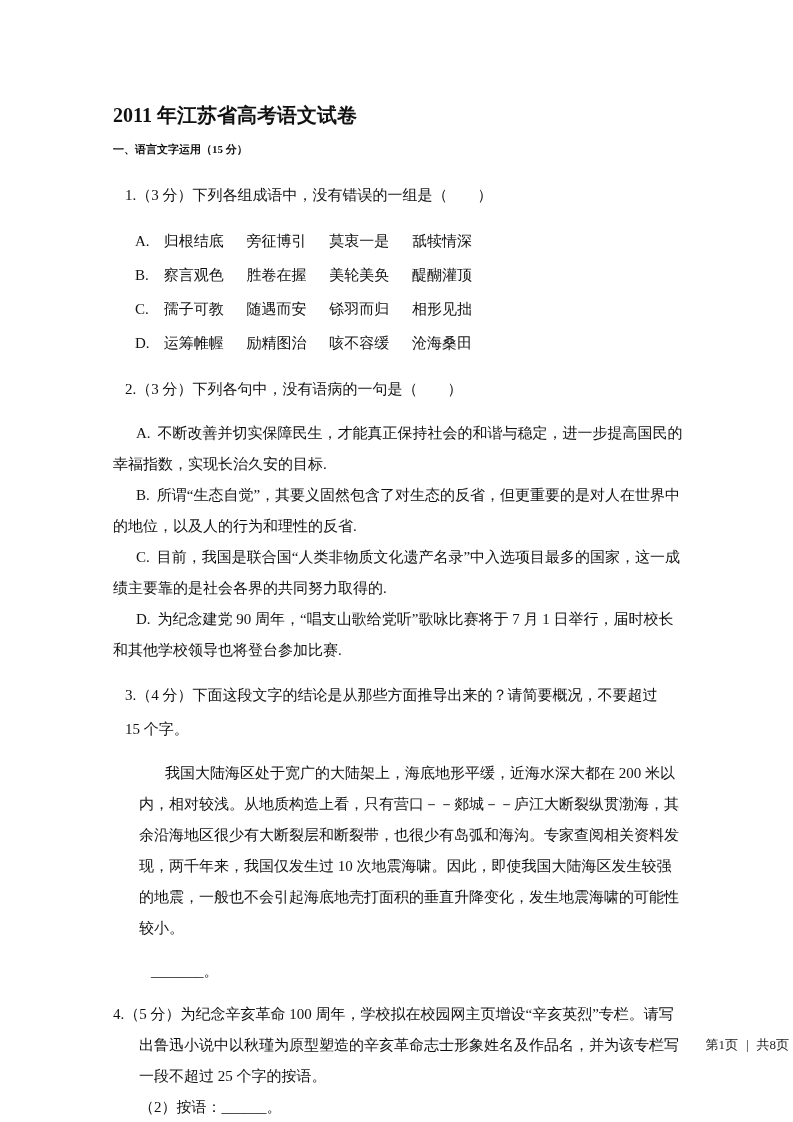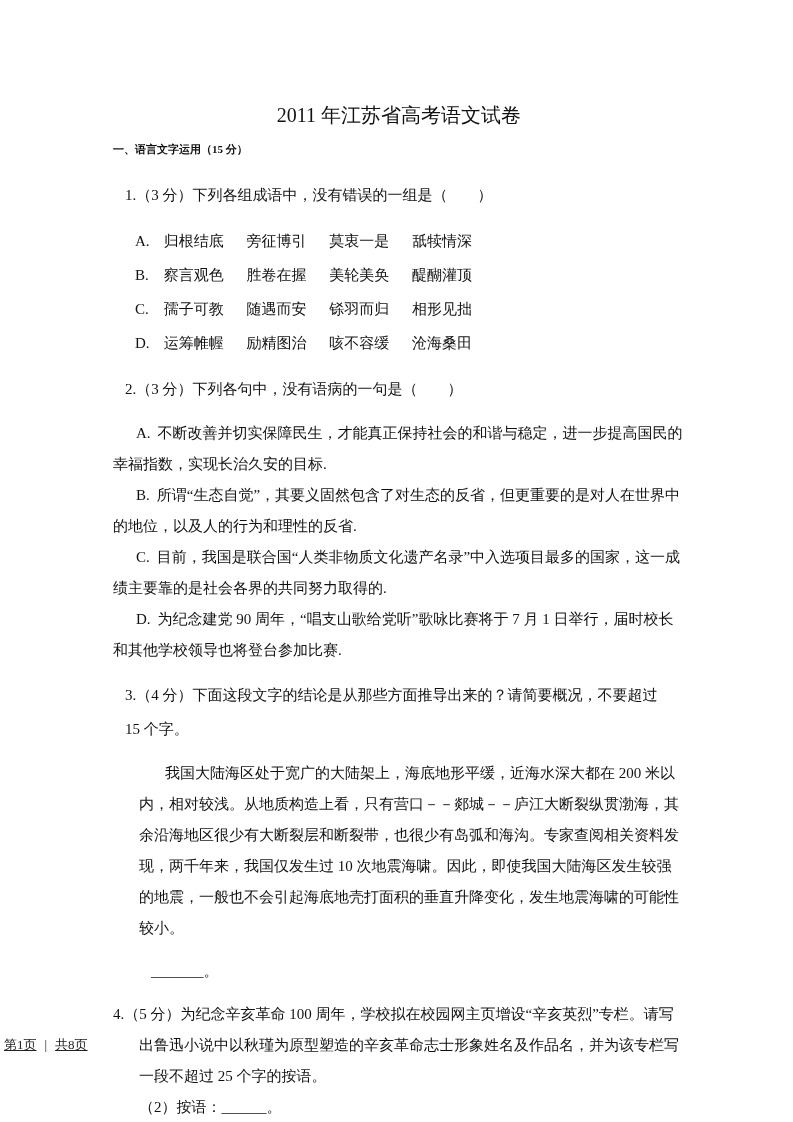--- a/index.html
+++ b/index.html
@@ -8,21 +8,21 @@
     width:793px;height:1122px;
     box-sizing:border-box;
     background:#ffffff;
     color:#111;
     font-family:"Liberation Serif","DejaVu Serif",serif;
     font-size:15px;
     overflow:hidden;
   }
   .content{padding:98px 108px 0 113px;}
   .doc-title{
-    font-size:20px;font-weight:normal;text-align:center;
+    font-size:20px;font-weight:bold;text-align:left;
     line-height:34px;margin:0;
   }
   .sec-heading{
     font-size:11px;font-weight:bold;line-height:34px;margin:0;
   }
   .line{line-height:34px;margin:12px;}
   
   .q1row{line-height:34px;margin:0;padding-left:22px;}
   .q1label{display:inline-block;width:25px;}
   .idiom{display:inline-block;margin-right:19px;}
@@ -32,23 +32,22 @@
   
   .passage{line-height:31px;margin:0;padding-left:26px;text-indent:26px;}
   .blankline{line-height:31px;margin:12px;padding-left:26px;}
   
   .q4stem{line-height:31px;margin:0;padding-left:26px;text-indent:-26px;}
   .sub{line-height:31px;margin:0;padding-left:26px;}
   .blank{letter-spacing:0;}
   .blank2{margin-left:6px;}
   .footer{
     position:absolute;left:0;top:1036px;width:100%;
-    text-align:left;font-size:13px;color:#222;
+    text-align:right;font-size:13px;color:#222;
     font-family:"Liberation Serif","DejaVu Serif",serif;
-    text-decoration:underline;
   }
   .footer span{margin:0 4px;}
 </style>
 </head>
 <body>
 
 <div class="page">
   <div class="content">
 
     <h1 class="doc-title">2011 年江苏省高考语文试卷</h1>

